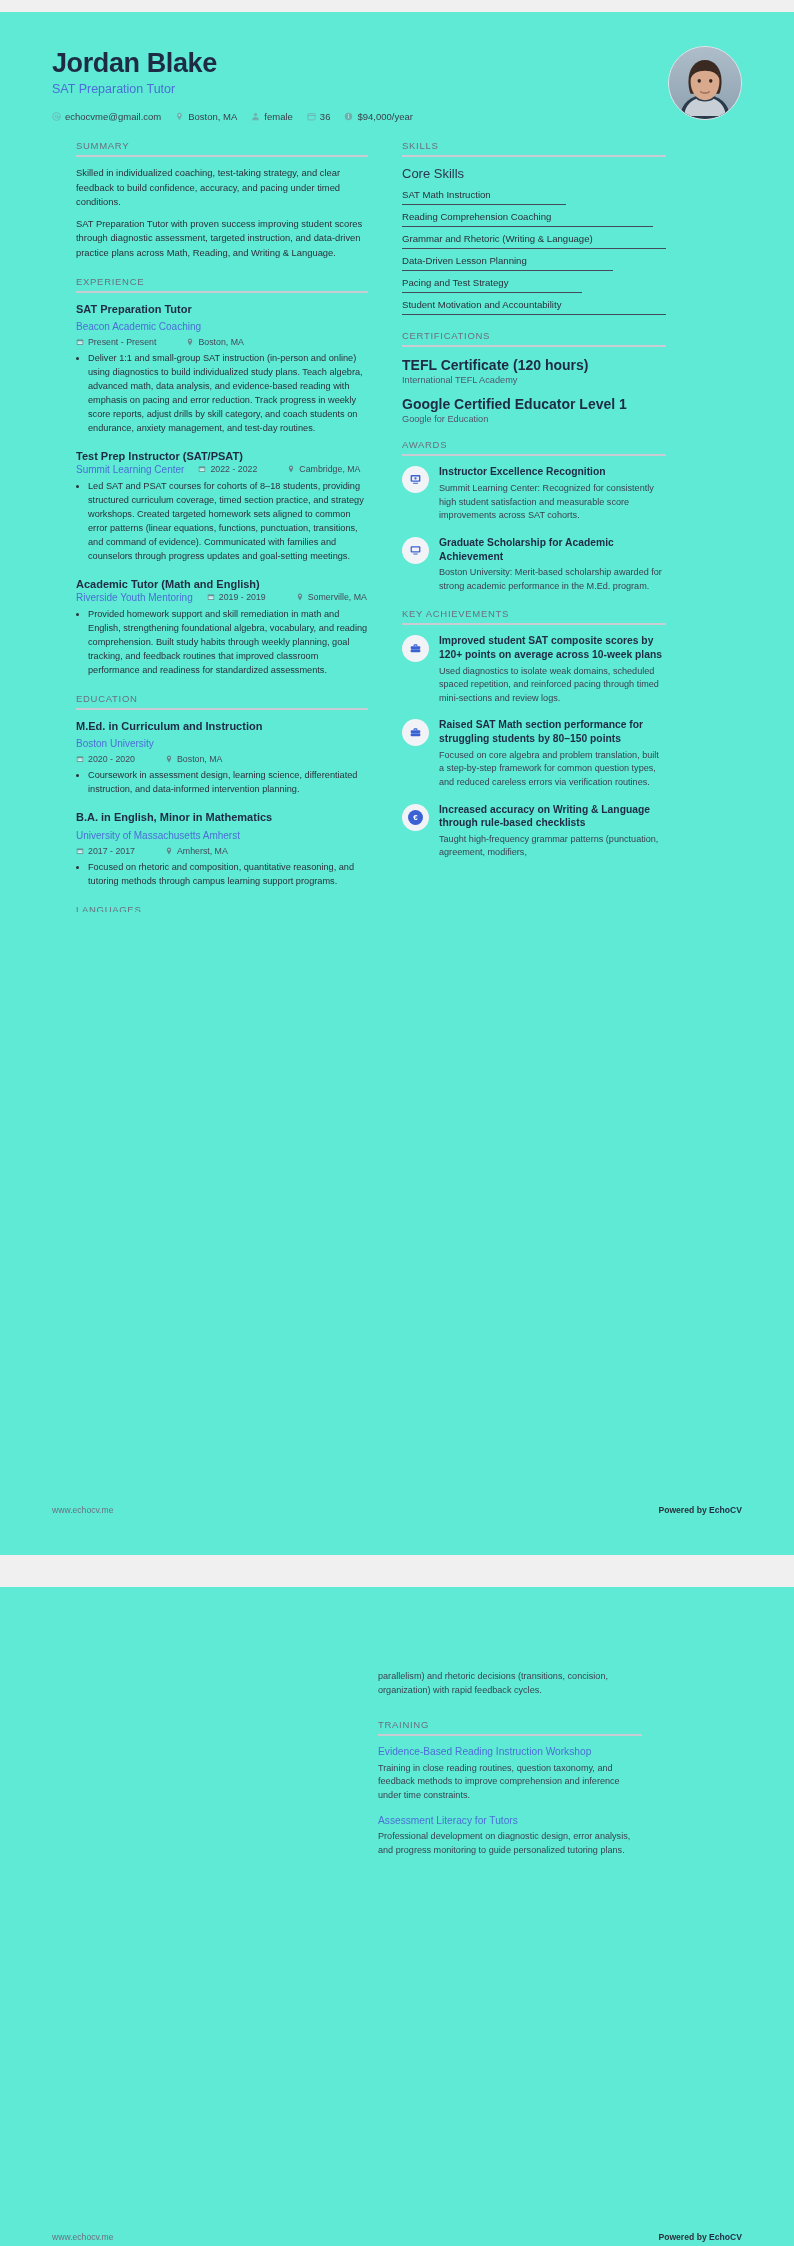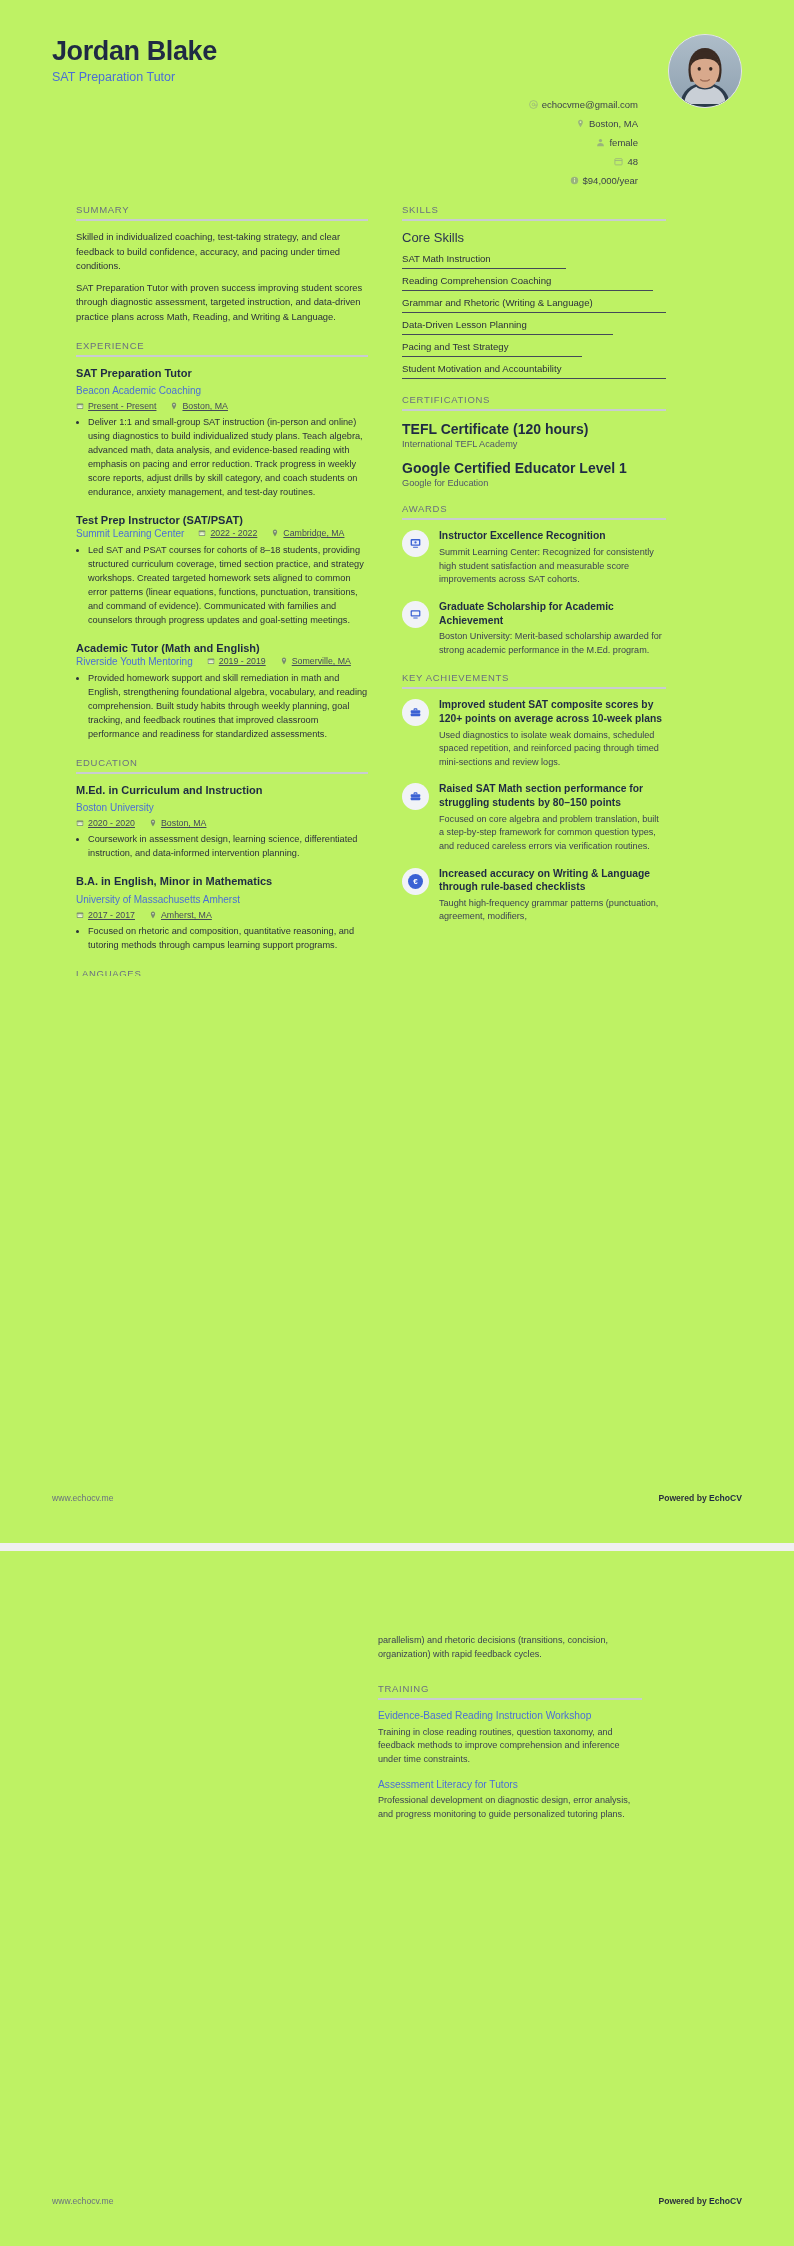--- a/index.html
+++ b/index.html
@@ -4,23 +4,23 @@
 <style>
   * { box-sizing: border-box; margin: 0; padding: 0; }
   body {
     background: #f0f0f0;
     font-family: "Liberation Sans", sans-serif;
     color: #1f2937;
     -webkit-font-smoothing: antialiased;
   }
   .page {
     width: 794px;
-    background: #bef264;
+    background: #5eead4;
     position: relative;
-    margin: 0 auto;
+    margin: 12px auto;
   }
   .page-1 { height: 1543px; }
   .page-gap { height: 8px; background: #f0f0f0; }
   .page-2 { height: 695px; }
 
   
   .header {
     padding: 34px 52px 0 52px;
     display: flex;
     align-items: flex-start;
@@ -35,25 +35,24 @@
     line-height: 1.15;
   }
   .role {
     font-size: 12.5px;
     color: #4b6fd6;
     margin-top: 3px;
     font-weight: 400;
   }
   .contact-row {
     display: flex;
-    align-items: flex-end;
+    align-items: flex-start;
     flex-wrap: wrap;
-    gap: 8px;
+    gap: 0;
     margin-top: 15px;
-    flex-direction: column;
   }
   .contact-item {
     display: flex;
     align-items: center;
     gap: 4px;
     font-size: 9.5px;
     color: #3a3f4b;
     margin-right: 14px;
     white-space: nowrap;
   }
@@ -120,25 +119,24 @@
   }
   .entry-org {
     font-size: 10px;
     color: #4b6fd6;
     margin-top: 1px;
     display: inline-block;
   }
   .entry-meta {
     display: flex;
     align-items: flex-end;
-    gap: 14px;
+    gap: 30px;
     margin-top: 3px;
     font-size: 8.8px;
     color: #44495a;
-    text-decoration: underline;
   }
   .meta-item { display: flex; align-items: center; gap: 4px; }
   .meta-item .mi { width: 8px; height: 8px; opacity: 0.7; flex-shrink: 0; }
   .meta-item .mi svg { display:block; width:8px; height:8px; }
   .edu-inline {
     display: flex;
     align-items: baseline;
     gap: 14px;
     flex-wrap: wrap;
   }
@@ -308,21 +306,21 @@
             </span>
           <span>female</span>
         </div>
         <div class="contact-item">
           <span class="ci">
               <svg viewBox="0 0 16 16">
                 <rect x="1.6" y="3" width="12.8" height="11" rx="1.3" fill="none" stroke="#7b8190" stroke-width="1.5"></rect>
                 <path d="M1.6 6.3h12.8" stroke="#7b8190" stroke-width="1.5"></path>
               </svg>
             </span>
-          <span>48</span>
+          <span>36</span>
         </div>
         <div class="contact-item">
           <span class="ci">
               <svg viewBox="0 0 16 16">
                 <circle cx="8" cy="8" r="6.6" fill="#7b8190"></circle>
                 <rect x="7.2" y="6.6" width="1.6" height="4.6" fill="#fff"></rect>
                 <circle cx="8" cy="4.7" r="1" fill="#fff"></circle>
               </svg>
             </span>
           <span>$94,000/year</span>

